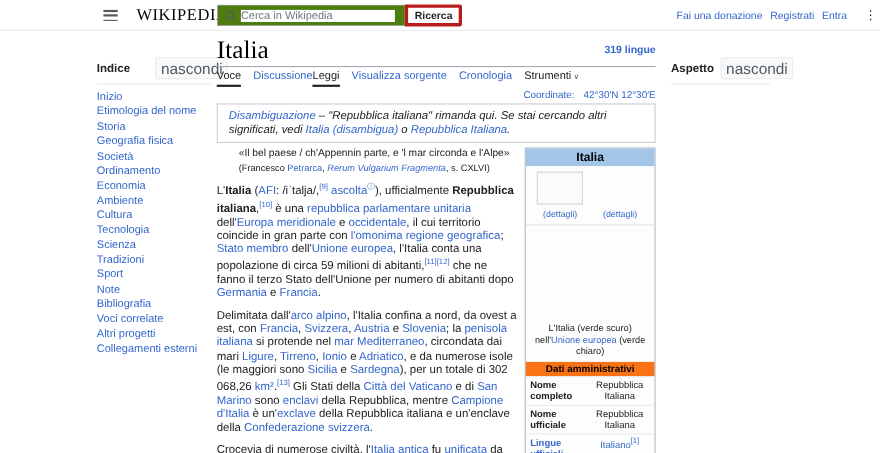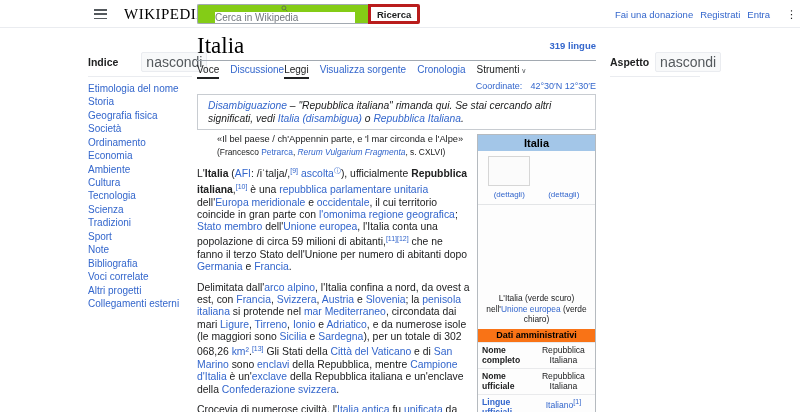--- a/index.html
+++ b/index.html
@@ -11,21 +11,21 @@
   
   #header { position:absolute; left:0; top:0; width:800px; height:28px; background:#fff;
     border-bottom:1px solid #eaecf0; }
   .hamburger { position:absolute; left:94px; top:9px; width:13px; height:10px;
     display:flex; flex-direction:column; justify-content:space-between; cursor:pointer; }
   .hamburger div { height:1.5px; background:#54595d; }
   .logo { position:absolute; left:124px; top:6px; font-family:"Liberation Serif", serif;
     font-size:15px; letter-spacing:0.5px; color:#000; }
   .searchwrap { position:absolute; left:197px; top:4px; display:flex; height:20px; }
   .searchbox { width:171px; height:20px; border:1px solid #a2a9b1; border-right:none;
-    display:flex; align-items:center; padding-left:4px; background:#84cc16; border-radius:2px 0 0 2px;flex-direction:column; }
+    display:flex; align-items:center; padding-left:4px; background:#4d7c0f; border-radius:2px 0 0 2px; }
   .searchbox input { border:none; outline:none; font-size:10px; color:#202122; width:140px;
     font-family:"Liberation Sans", sans-serif; }
   .searchbox input::placeholder { color:#72777d; }
   .search-glyph { width:11px; height:11px; margin:0 4px 0 2px; }
   .search-btn { height:20px; border:3px solid #b91c1c; background:#fff; font-weight:bold;
     font-size:9.5px; color:#202122; padding:0 6px; border-radius:0 2px 2px 0; cursor:pointer;
     font-family:"Liberation Sans", sans-serif; }
   #top-links { position:absolute; left:615px; top:9px; font-size:9.5px; white-space:nowrap; }
   #top-links a { margin-right:7px; }
   .dots-icon { position:absolute; left:786px; top:8px; font-size:11px; color:#202122;
@@ -118,20 +118,21 @@
   <div id="top-links"><a>Fai una donazione</a><a>Registrati</a><a>Entra</a></div>
   <div class="dots-icon">⋮</div>
 </div>
 
 <div id="sidebar">
   <div class="sidebar-head">
     <span class="sidebar-title">Indice</span>
     <span class="pill-btn">nascondi</span>
   </div>
   <div id="toc-items">
+      <a class="toc-item">Inizio</a>
       <a class="toc-item">Etimologia del nome</a>
       <a class="toc-item">Storia</a>
       <a class="toc-item">Geografia fisica</a>
       <a class="toc-item">Società</a>
       <a class="toc-item">Ordinamento</a>
       <a class="toc-item">Economia</a>
       <a class="toc-item">Ambiente</a>
       <a class="toc-item">Cultura</a>
       <a class="toc-item">Tecnologia</a>
       <a class="toc-item">Scienza</a>

